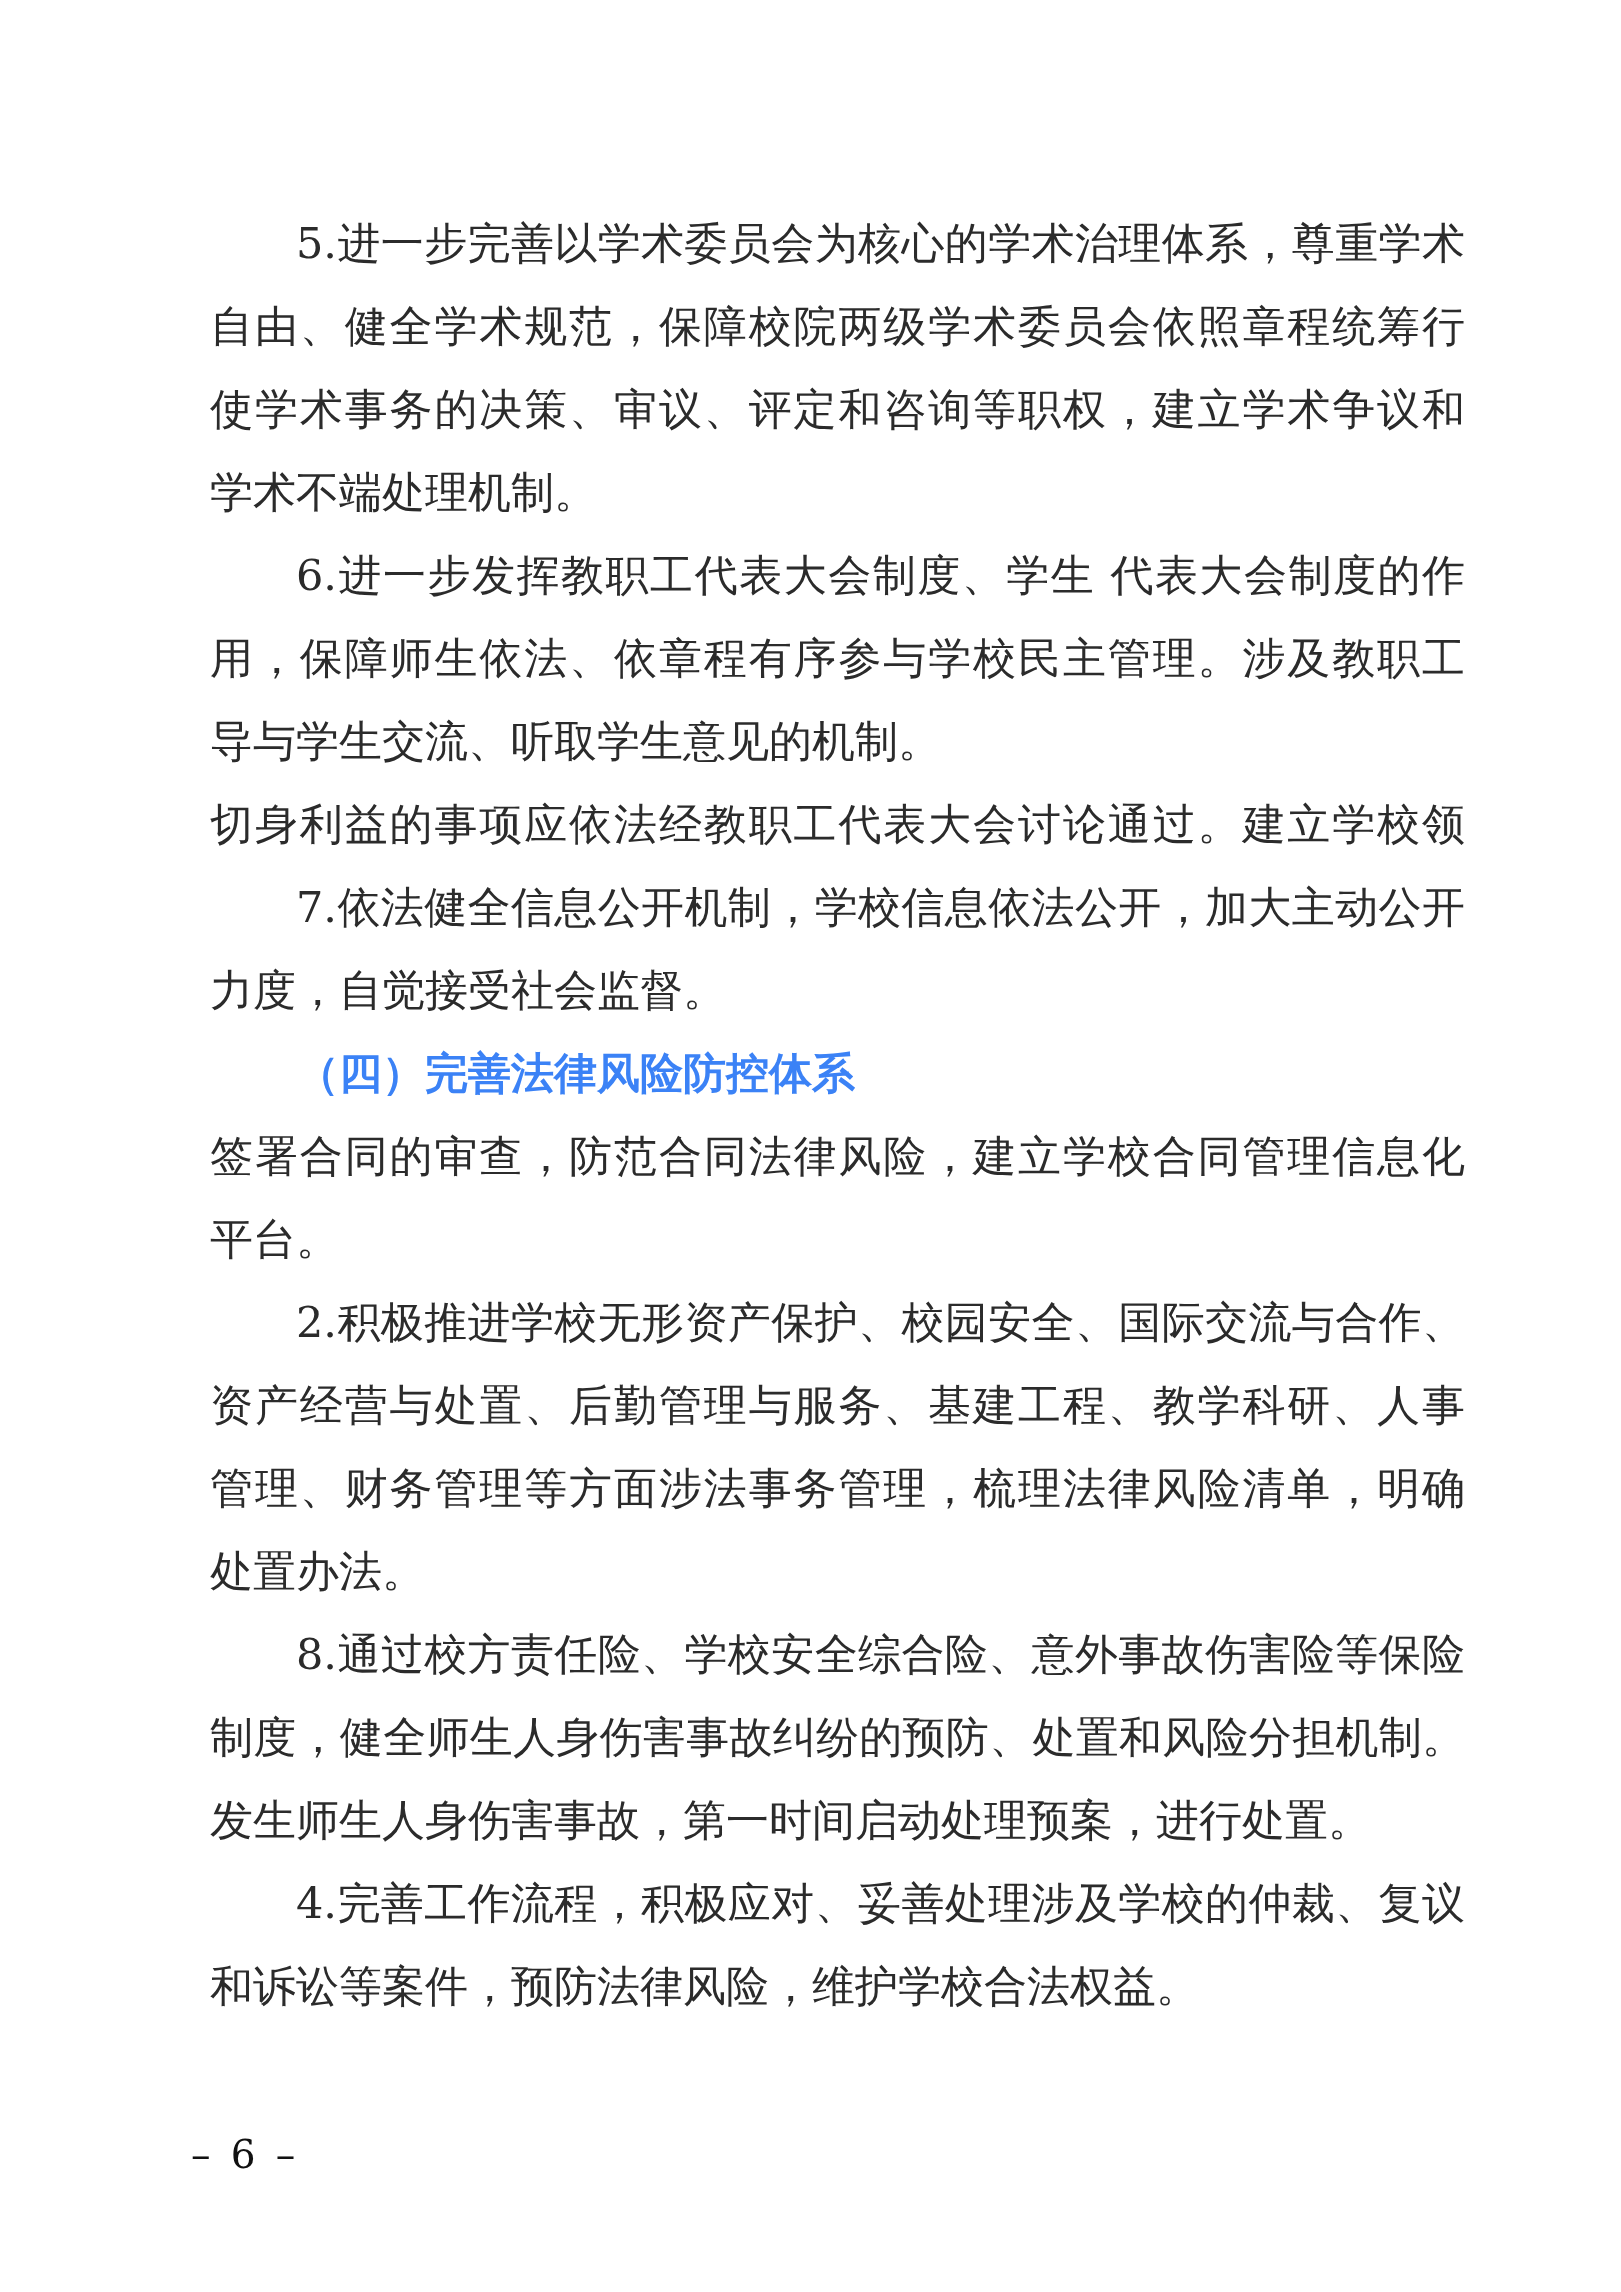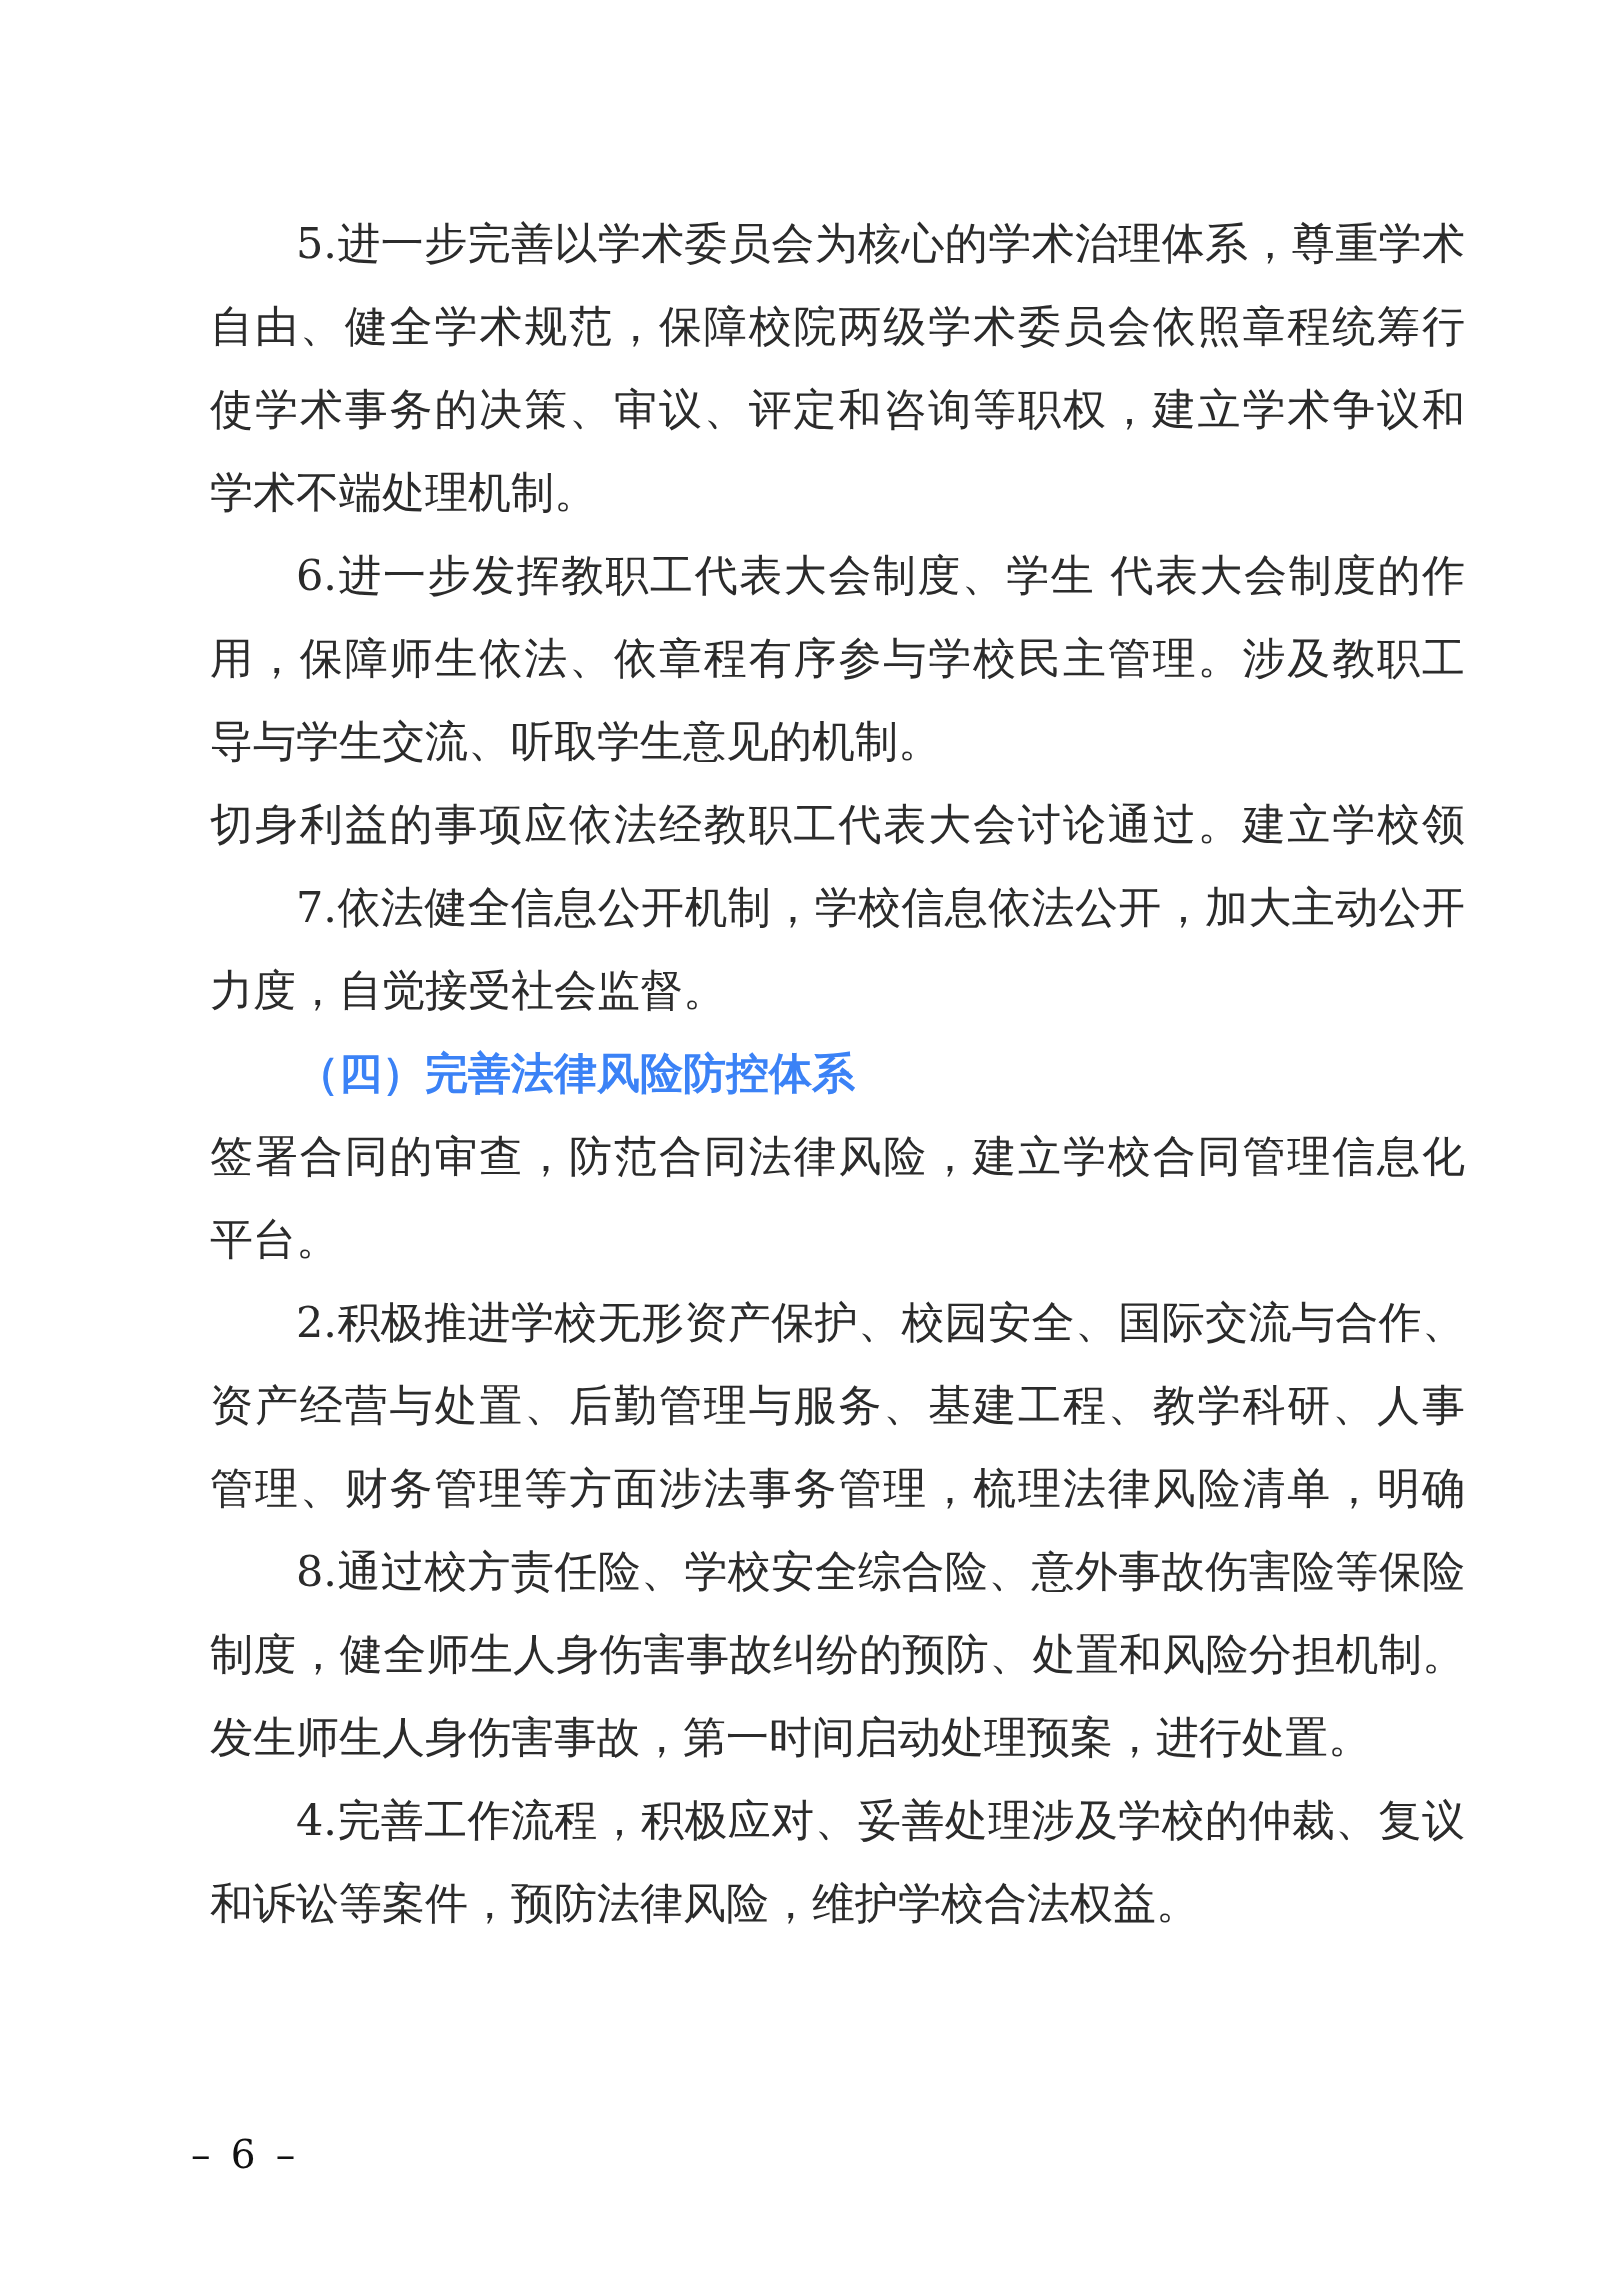--- a/index.html
+++ b/index.html
@@ -70,20 +70,21 @@
     <div class="line">导与学生交流、听取学生意见的机制。</div>
     <div class="line fill">切身利益的事项应依法经教职工代表大会讨论通过。建立学校领</div>
     <div class="line indent fill">7.依法健全信息公开机制，学校信息依法公开，加大主动公开</div>
     <div class="line">力度，自觉接受社会监督。</div>
     <div class="line indent heading">（四）完善法律风险防控体系</div>
     <div class="line fill">签署合同的审查，防范合同法律风险，建立学校合同管理信息化</div>
     <div class="line">平台。</div>
     <div class="line indent fill">2.积极推进学校无形资产保护、校园安全、国际交流与合作、</div>
     <div class="line fill">资产经营与处置、后勤管理与服务、基建工程、教学科研、人事</div>
     <div class="line fill">管理、财务管理等方面涉法事务管理，梳理法律风险清单，明确</div>
+    <div class="line">处置办法。</div>
     <div class="line indent fill">8.通过校方责任险、学校安全综合险、意外事故伤害险等保险</div>
     <div class="line fill">制度，健全师生人身伤害事故纠纷的预防、处置和风险分担机制。</div>
     <div class="line">发生师生人身伤害事故，第一时间启动处理预案，进行处置。</div>
     <div class="line indent fill">4.完善工作流程，积极应对、妥善处理涉及学校的仲裁、复议</div>
     <div class="line">和诉讼等案件，预防法律风险，维护学校合法权益。</div>
   </div>
 
   <div class="page-number">– 6 –</div>
 </div>
 

